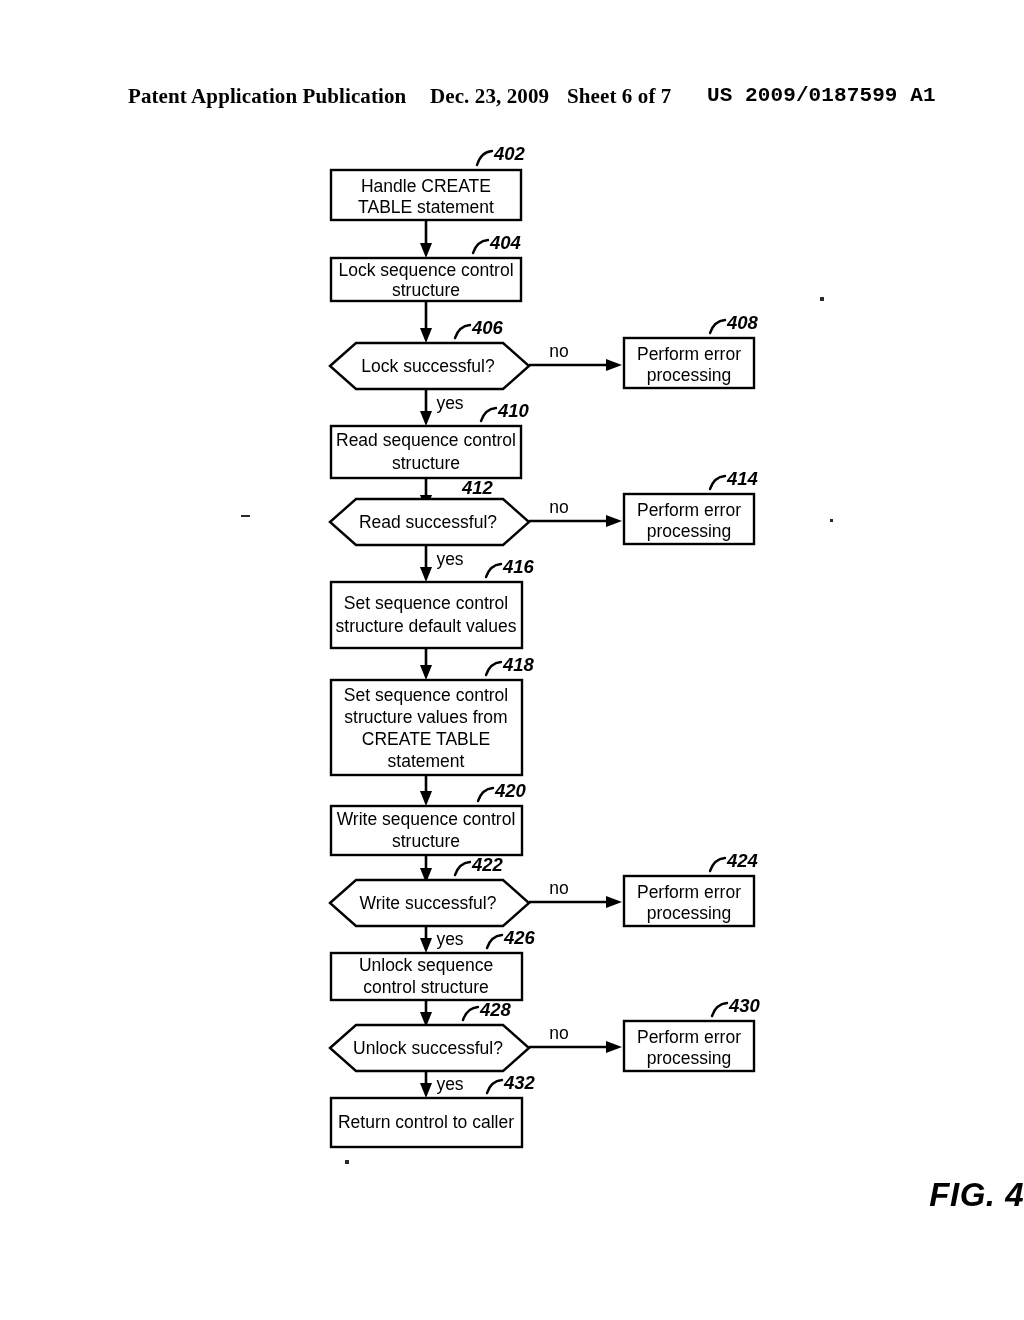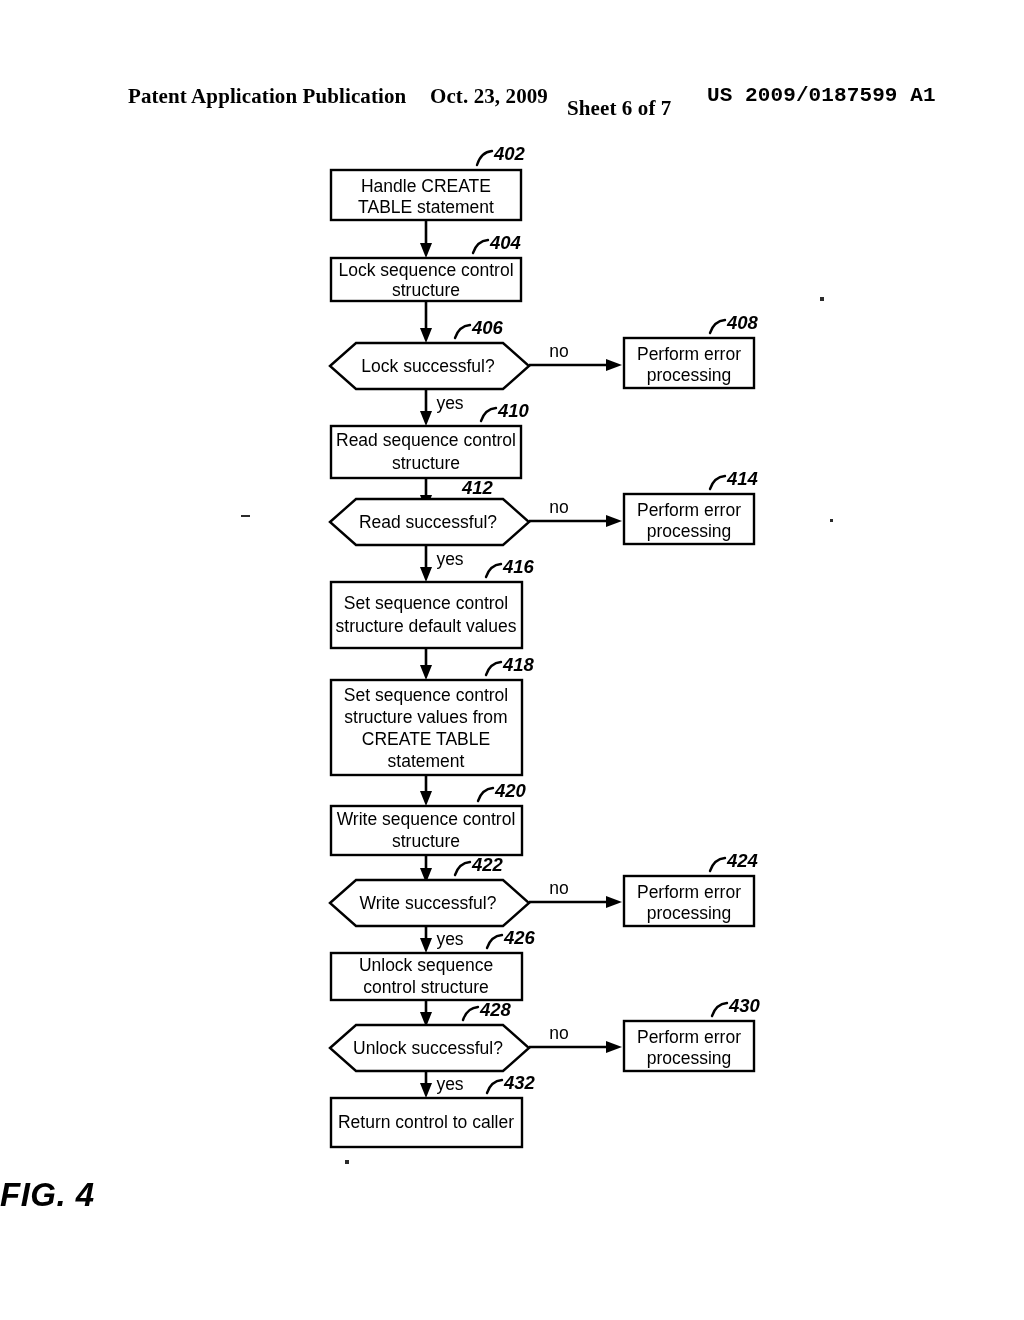--- a/index.html
+++ b/index.html
@@ -31,30 +31,30 @@
     height: 26px;
     font-family: "Liberation Serif", serif;
     font-weight: bold;
     font-size: 21px;
     letter-spacing: 0.1px;
     white-space: nowrap;
   }
   #header span { position: absolute; top: 0; }
   .hdr-pub   { left: 128px; }
   .hdr-date  { left: 430px; }
-  .hdr-sheet { left: 567px; margin-top: 12px; }
+  .hdr-sheet { left: 567px; }
   .hdr-num   { left: 707px; font-family: Liberation Mono, monospace; }
 
   
   #fig-caption {
     position: absolute;
     left: 0;
     top: 1176px;
     width: 1024px;
-    text-align: left;
+    text-align: right;
     font-family: "Liberation Sans", sans-serif;
     font-weight: bold;
     font-style: italic;
     font-size: 33px;
     letter-spacing: 0.5px;
   }
 
   
   #flow {
     position: absolute;
@@ -108,21 +108,21 @@
   
   .speck { position: absolute; background: #2b2b2b; }
 </style>
 </head>
 <body>
 
 <div id="page">
 
   <div id="header">
     <span class="hdr-pub">Patent Application Publication</span>
-    <span class="hdr-date">Oct. 23, 2009</span>
+    <span class="hdr-date">Dec. 23, 2009</span>
     <span class="hdr-sheet">Sheet 6 of 7</span>
     <span class="hdr-num">US 2009/0187599 A1</span>
   </div>
 
   <svg id="flow" viewBox="0 0 1024 1320" xmlns="http://www.w3.org/2000/svg">
 
     <g>
 
       <path class="conn" d="M426,220 L426,249"></path>
       <polygon class="arrowhead" points="426,258 420,243 432,243"></polygon>

